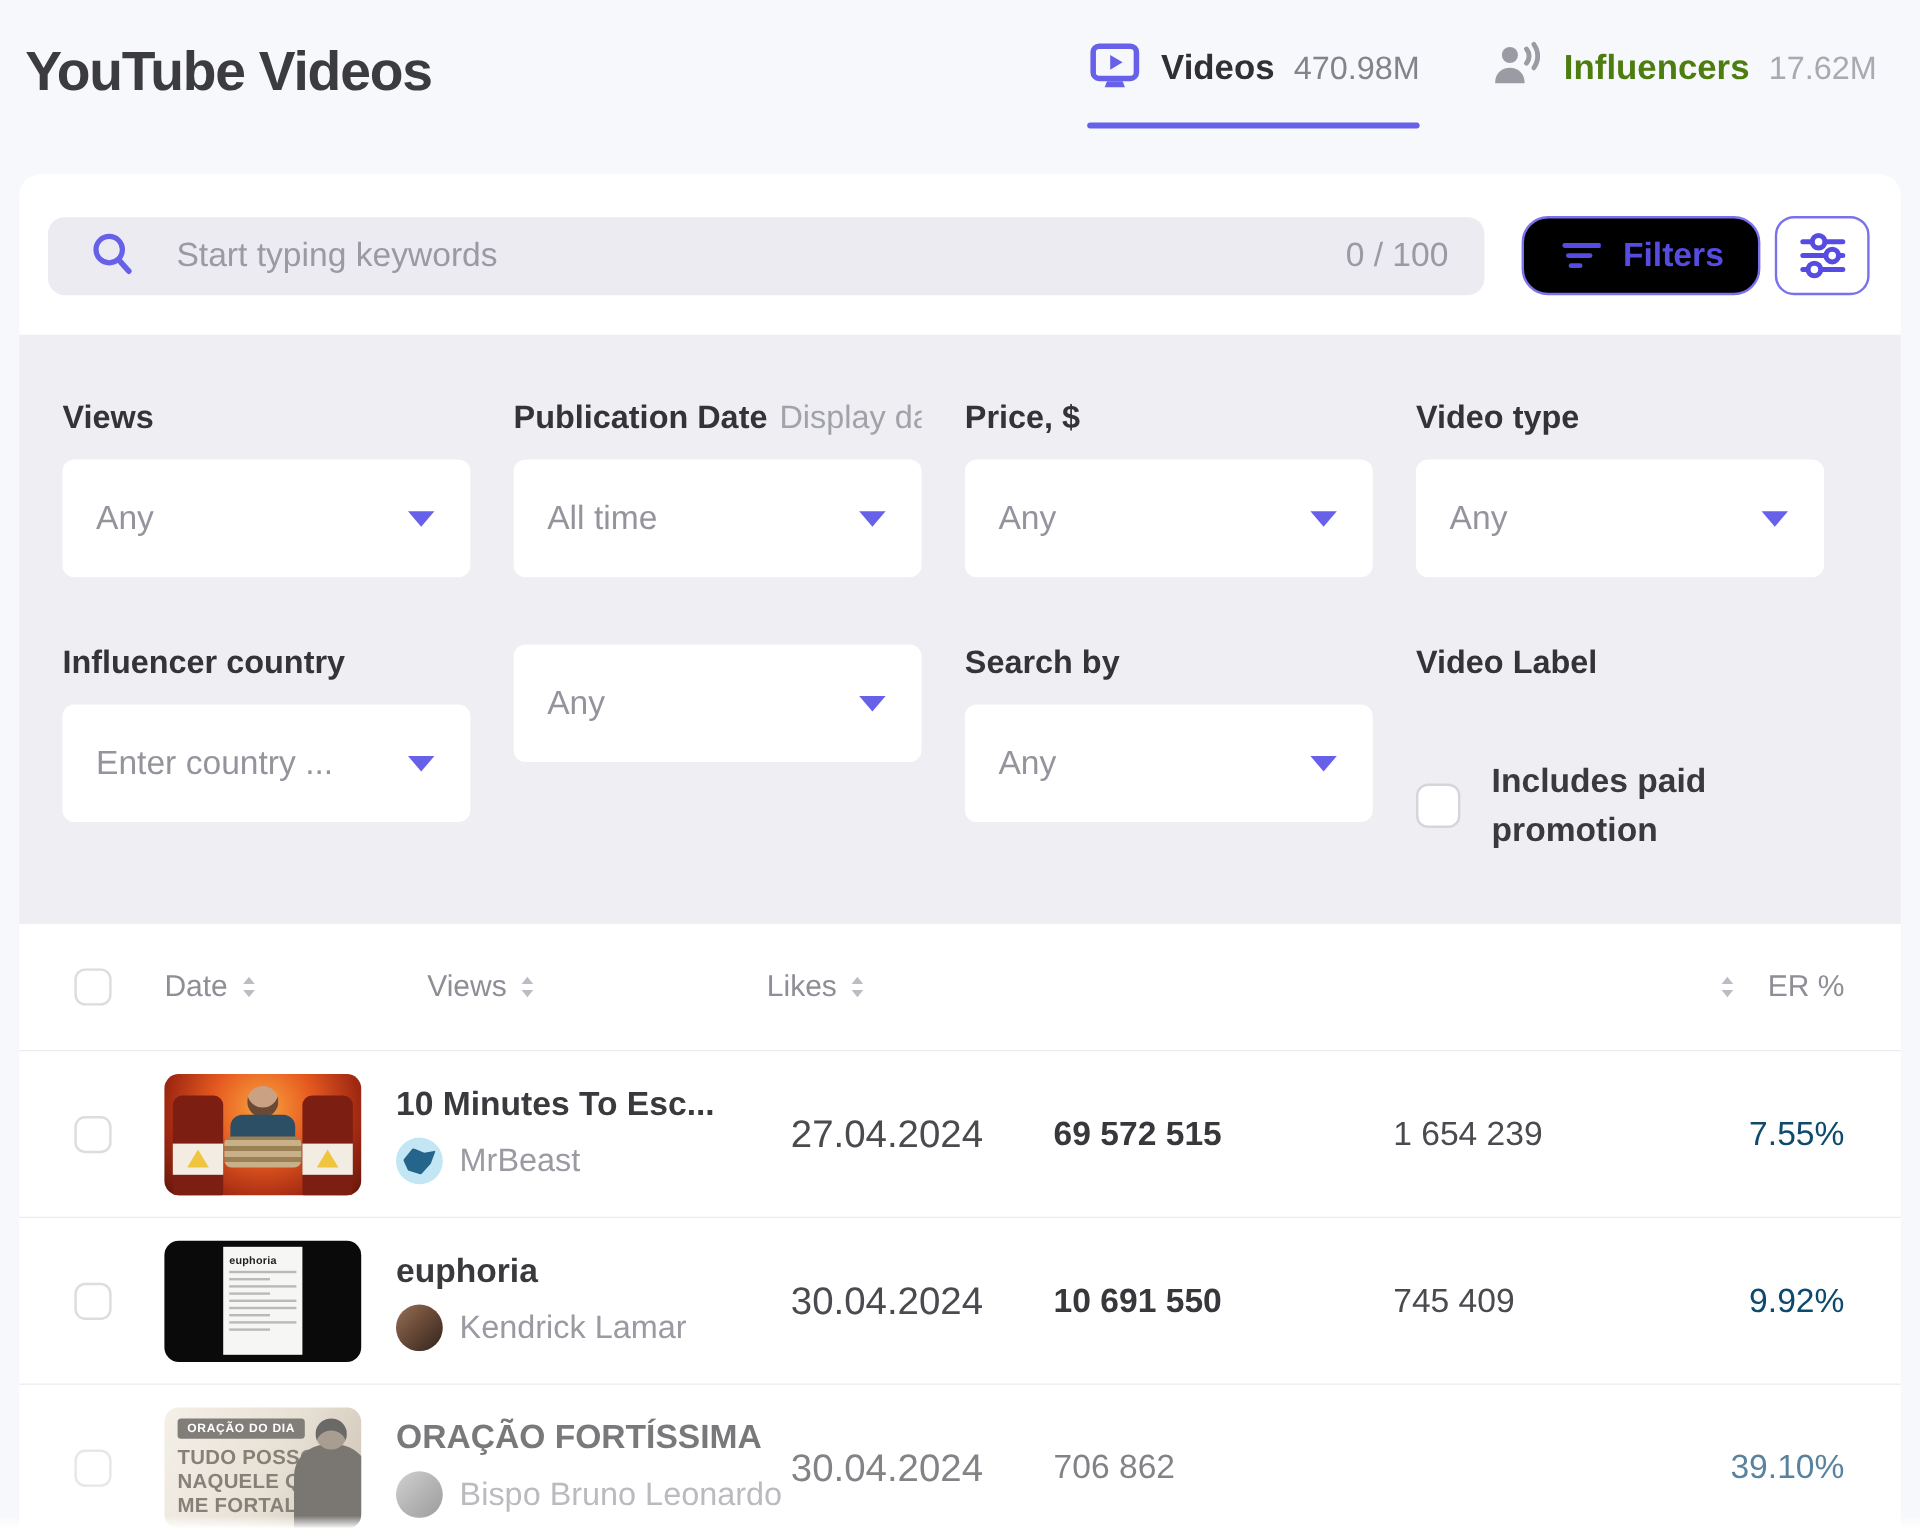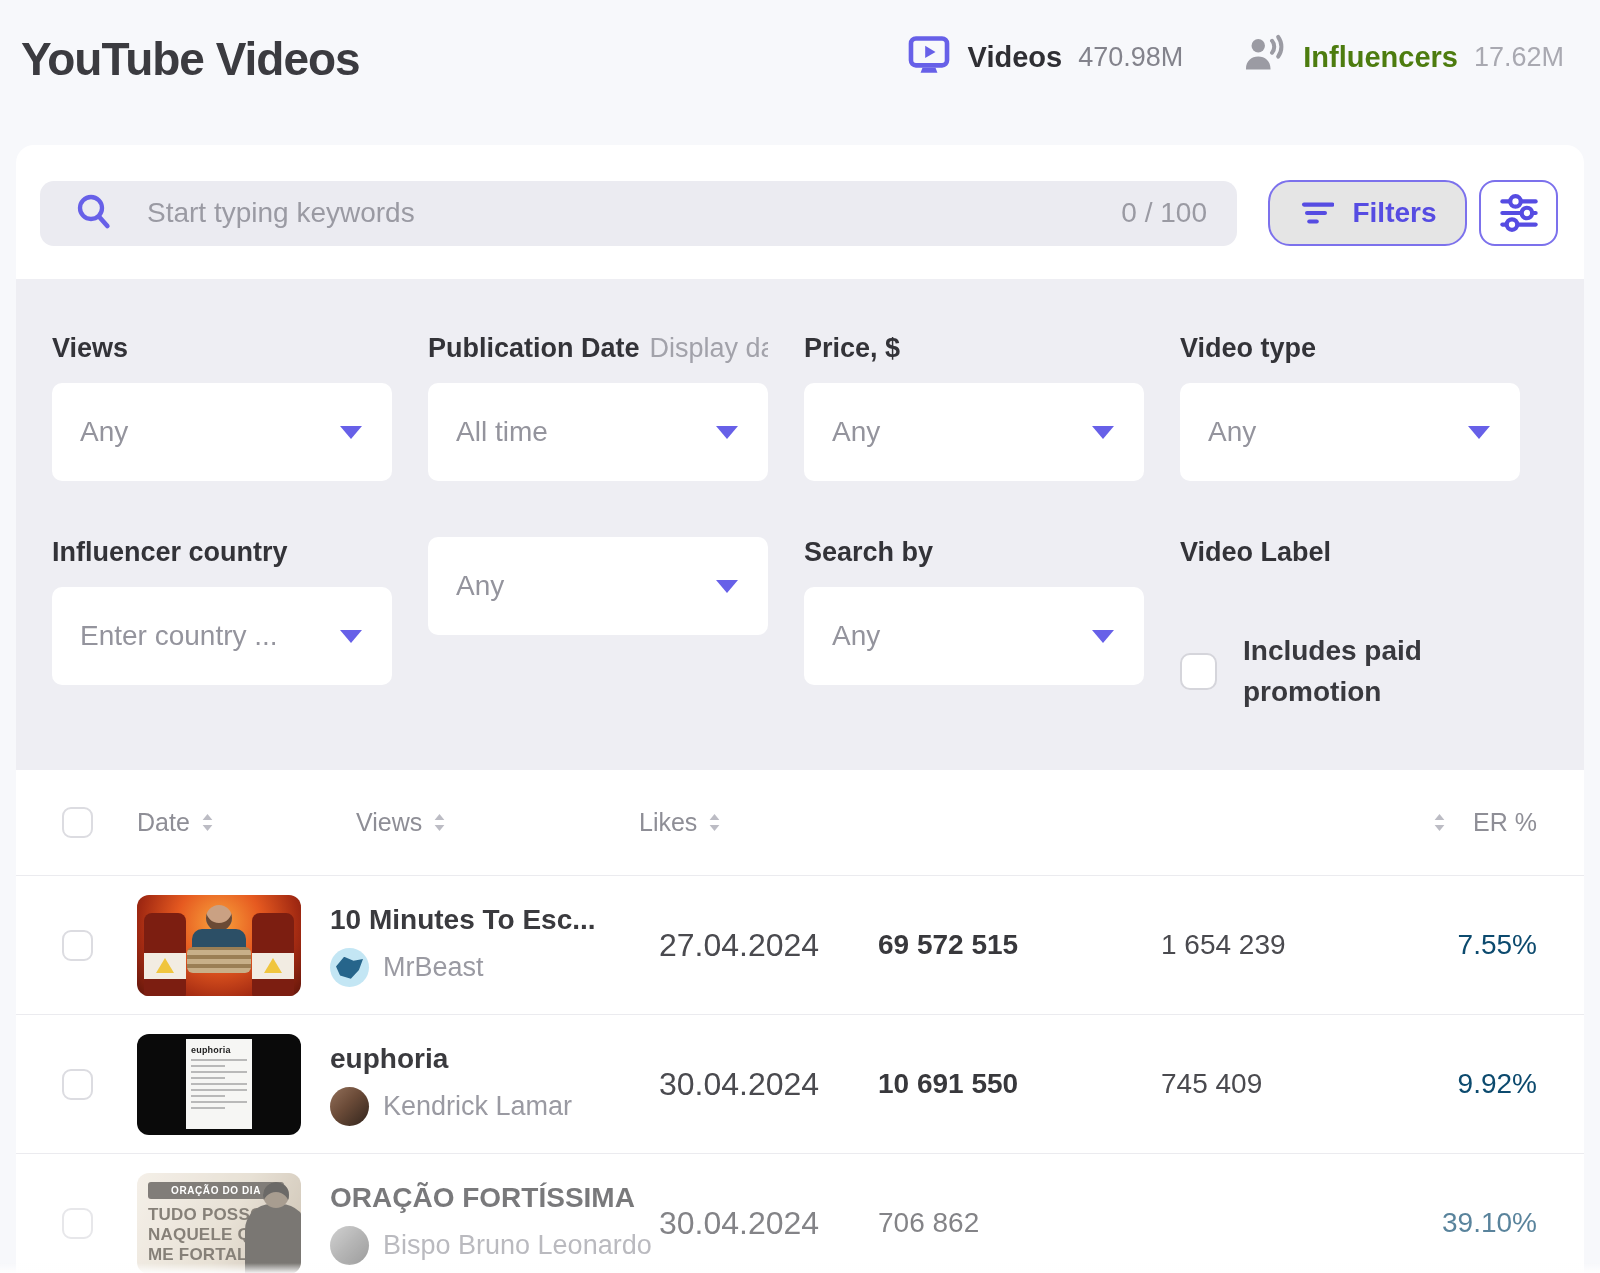--- a/index.html
+++ b/index.html
@@ -6,21 +6,21 @@
   html,body { width:1600px; height:1273px; overflow:hidden; }
   body {
     font-family:"Liberation Sans","DejaVu Sans",sans-serif;
     background:#f7f8fb; color:#3d3d42;
     -webkit-font-smoothing:antialiased;
   }
   
   .top { display:flex; align-items:flex-start; justify-content:space-between; padding:26px 36px 0 21px; height:125px; }
   .page-title { font-size:46px; font-weight:800; letter-spacing:-1px; color:#3b3b40; padding-top:6px; }
   .tabs { display:flex; align-items:flex-start; gap:58px; padding-top:2px; }
-  .tab { display:flex; flex-direction:row; cursor:pointer; }
+  .tab { display:flex; flex-direction:column; cursor:pointer; }
   .tab-line { display:flex; align-items:center; gap:16px; height:58px; }
   .tab-label { font-size:29px; font-weight:700; }
   .tab-count { font-size:27px; font-weight:400; }
   .tab-videos .tab-label { color:#2f2f34; }
   .tab-videos .tab-count { color:#83838c; }
   .tab-influencers .tab-label { color:#4d7c0f; }
   .tab-influencers .tab-count { color:#a9a9b1; }
   .tab-underline { height:5px; border-radius:3px; background:#6761e9; margin-top:16px; width:100%; }
   
   .card { margin:20px 16px 0 16px; width:1568px; background:#fff; border-radius:18px 18px 0 0; }
@@ -29,21 +29,21 @@
     flex:1; height:65px; background:#ebebf1; border-radius:14px;
     display:flex; align-items:center; padding:0 30px 0 34px; margin-right:31px;
   }
   .search-box input {
     flex:1; border:none; outline:none; background:transparent;
     font-family:inherit; font-size:28px; color:#3d3d42; margin-left:33px;
   }
   .search-box input::placeholder { color:#9a9aa3; }
   .search-counter { font-size:28px; color:#9a9aa3; white-space:nowrap; }
   .btn-filters {
-    width:199px; height:66px; border:2px solid #7c71ec; background:#e5e5e5; border-radius:22px;
+    width:199px; height:66px; border:2px solid #7c71ec; background:#000000; border-radius:22px;
     display:flex; align-items:center; justify-content:center; gap:18px; cursor:pointer; margin-right:12px;
   }
   .btn-filters span { font-size:28px; font-weight:700; color:#564ce2; }
   .btn-sliders {
     width:79px; height:66px; border:2px solid #7c71ec; background:#fff; border-radius:16px;
     display:flex; align-items:center; justify-content:center; cursor:pointer;
   }
   
   .filters-panel { margin:0 16px; width:1568px; background:#eeeef3; padding:54px 0 58px 36px; }
   .fgrid { display:grid; grid-template-columns:repeat(4,340px); column-gap:36px; row-gap:56px; }
@@ -97,21 +97,21 @@
   .person { position:absolute; left:50%; transform:translateX(-50%); top:10px; width:70px; height:91px; }
   .person .head { position:absolute; top:0; left:50%; transform:translateX(-50%); width:26px; height:26px; border-radius:50%; background:#caa183; box-shadow:inset 0 -8px 0 #6b4a35; }
   .person .torso { position:absolute; top:24px; left:50%; transform:translateX(-50%); width:54px; height:40px; border-radius:10px 10px 4px 4px; background:#2c4f66; }
   .person .rope { position:absolute; top:42px; left:50%; transform:translateX(-50%); width:64px; height:26px; border-radius:6px; background:repeating-linear-gradient(0deg,#c8b089 0 5px,#9b7f55 5px 9px); }
   .thumb-euphoria { background:#0a0a0a; }
   .paper { position:absolute; left:50%; top:50%; transform:translate(-50%,-50%); width:66px; height:90px; background:#f6f6f4; padding:6px 5px; }
   .paper-title { font-size:9px; font-weight:800; color:#222; letter-spacing:.2px; }
   .paper-line { height:2px; background:#b9b9b9; margin-top:4px; }
   .paper-line.short { width:60%; }
   .thumb-oracao { background:linear-gradient(115deg,#f0e9de 0%,#ddd3c2 55%,#b6a791 100%); }
-  .oracao-badge { position:absolute; top:9px; left:11px; background:#47403a; color:#fff; font-size:10px; font-weight:800; letter-spacing:.6px; padding:3px 23px; border-radius:3px; }
+  .oracao-badge { position:absolute; top:9px; left:11px; background:#47403a; color:#fff; font-size:10px; font-weight:800; letter-spacing:.6px; padding:3px 8px; border-radius:3px; }
   .oracao-lines { position:absolute; top:32px; left:11px; font-size:17px; line-height:1.18; font-weight:800; color:#4d4539; letter-spacing:.2px; }
   .oracao-man { position:absolute; right:-6px; bottom:-8px; width:62px; height:78px; background:#3c3832; border-radius:26px 26px 0 0; }
   .oracao-man::before { content:""; position:absolute; top:-22px; left:50%; transform:translateX(-50%); width:26px; height:26px; border-radius:50%; background:#7f6f5c; box-shadow:inset 0 10px 0 #262320; }
   .avatar-mrbeast { background:#c3e6f4; }
   .avatar-mrbeast::after { content:""; position:absolute; left:6px; top:9px; width:27px; height:22px; background:#26658b; clip-path:polygon(0 45%, 30% 0, 65% 18%, 100% 10%, 85% 60%, 55% 100%, 15% 85%); }
   .avatar-kendrick { background:linear-gradient(135deg,#93705a 0%,#6b4b38 45%,#31241c 100%); }
   .avatar-bispo { background:linear-gradient(135deg,#bcbcbc 0%,#939393 50%,#6e6e6e 100%); }
   .fade-bottom { position:fixed; left:0; bottom:0; width:1600px; height:10px; background:linear-gradient(180deg,rgba(255,255,255,0),rgba(255,255,255,.9)); pointer-events:none; }
 </style>
 </head>

